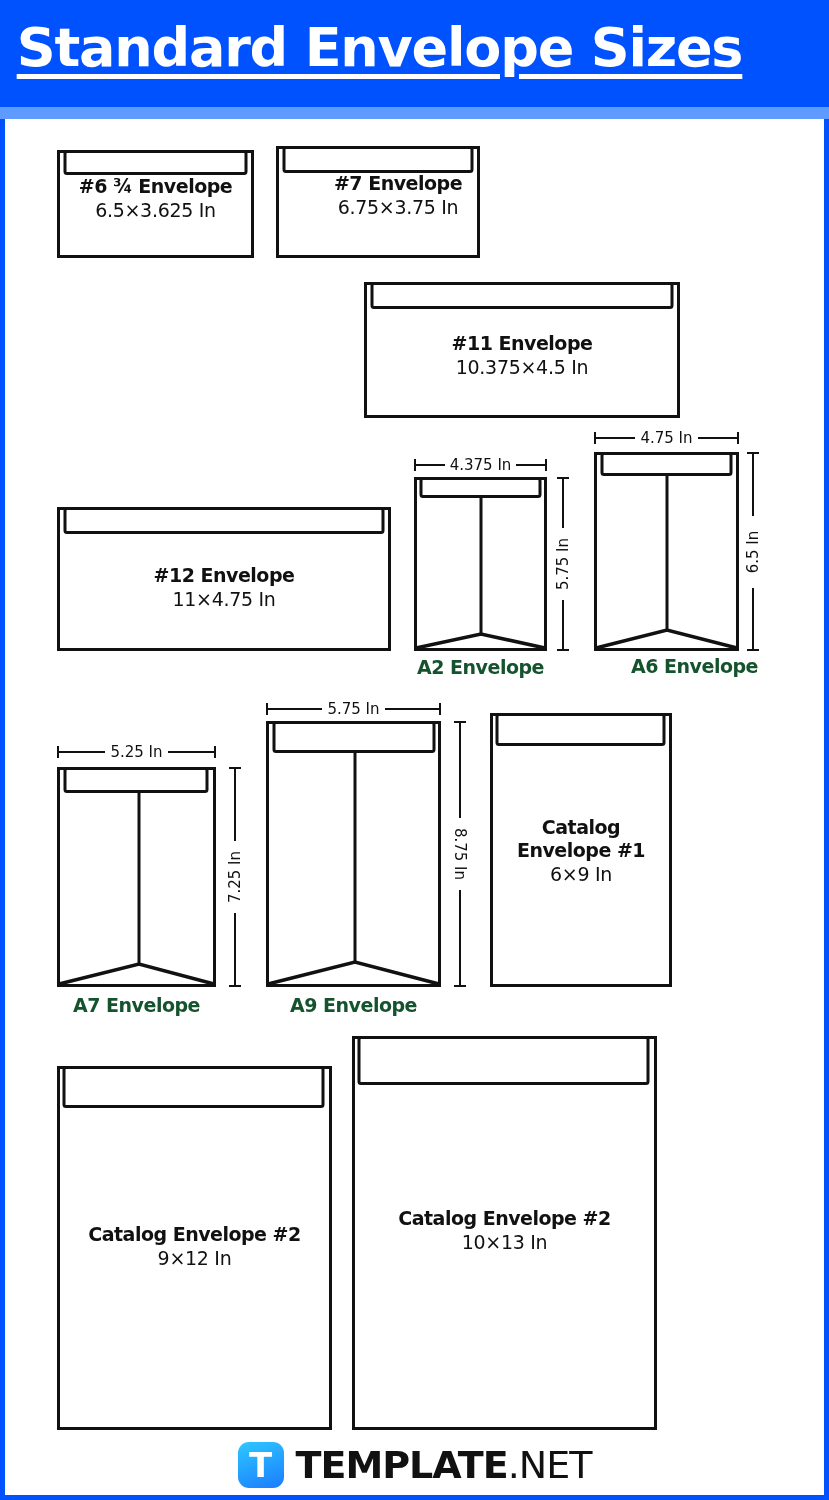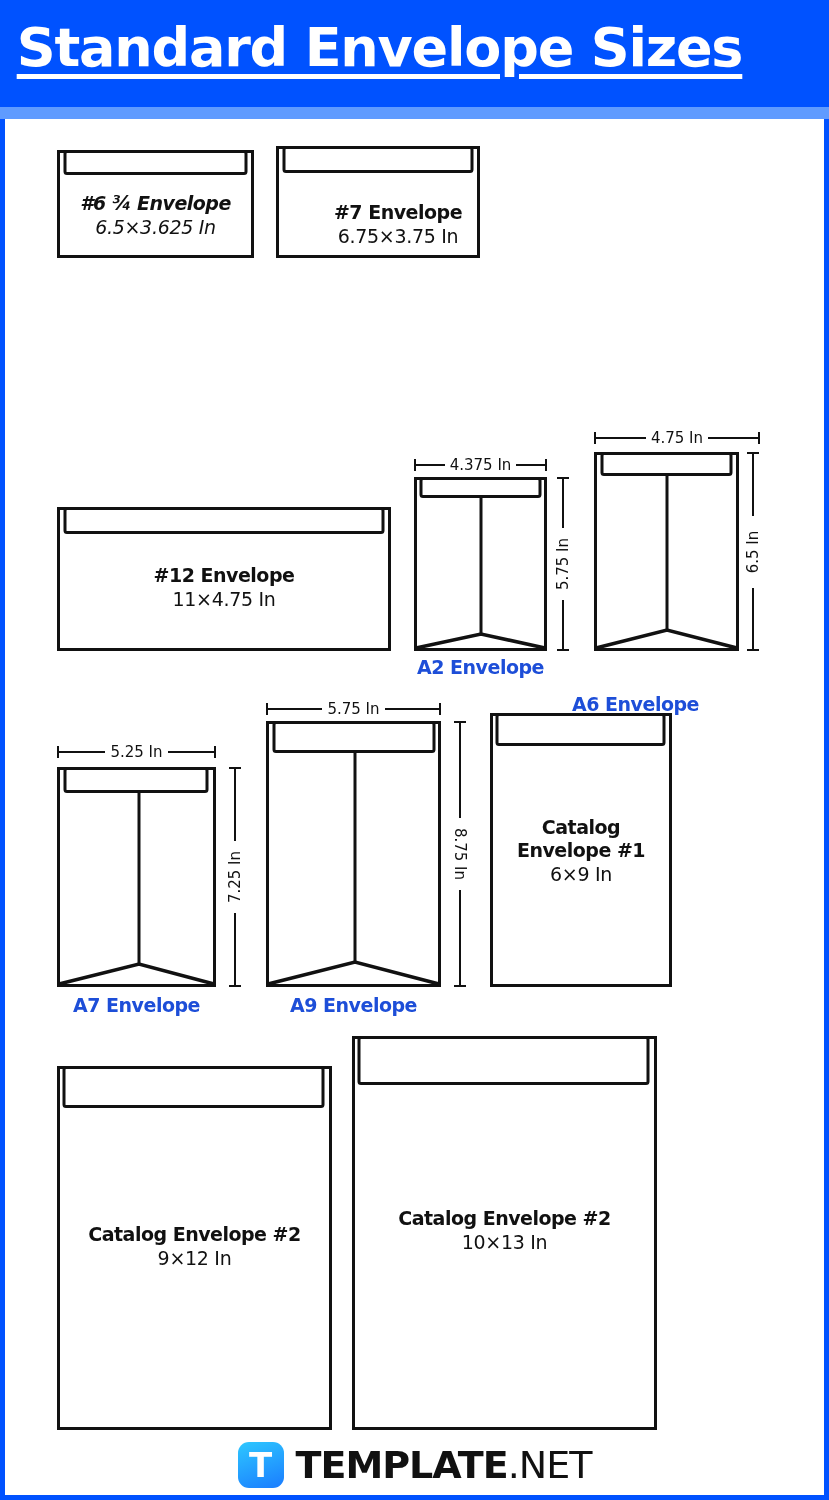--- a/index.html
+++ b/index.html
@@ -22,21 +22,21 @@
     .env { position: absolute; }
     .env svg { position: absolute; left: 0; top: 0; overflow: visible; }
     .env-text {
       position: absolute; left: 0; right: 0; text-align: center; color: #111;
       font-family: "DejaVu Sans", sans-serif;
     }
     .env-name { font-weight: bold; font-size: 19px; letter-spacing: -0.5px; line-height: 23px; display: block; }
     .env-size { font-size: 19px; letter-spacing: -0.3px; line-height: 24px; display: block; font-weight: normal; }
     .below-label {
       position: absolute; font-weight: bold; font-size: 19px; letter-spacing: -0.5px;
-      color: #1d4ed8; white-space: nowrap; text-align: center;
+      color: #14532d; white-space: nowrap; text-align: center;
     }
     .dim-h {
       position: absolute; height: 14px; display: flex; align-items: center;
     }
     .dim-h .cap { width: 2px; height: 12px; background: #111; }
     .dim-h .line { flex: 1; height: 2.5px; background: #111; }
     .dim-h .lbl { font-size: 15px; padding: 0 5px; color: #111; white-space: nowrap; line-height: 14px; }
     .dim-v {
       position: absolute; width: 14px; display: flex; flex-direction: column; align-items: center;
     }
@@ -71,39 +71,49 @@
 </div>
 <div class="band"></div>
 
 <div class="canvas">
 
   <div class="env" style="left:52px; top:31px; width:197px; height:108px;">
     <svg width="197" height="108">
       <rect x="1.5" y="1.5" width="194" height="105" fill="#fff" stroke="#111" stroke-width="3"></rect>
       <rect x="8" y="1.5" width="181" height="22" rx="2" fill="#fff" stroke="#111" stroke-width="3"></rect>
     </svg>
-    <div class="env-text" style="top:42px;font-style:italic;">
+    <div class="env-text" style="top:25px;">
       <span class="env-name">#6 ¾ Envelope</span>
       <span class="env-size">6.5×3.625 In</span>
     </div>
   </div>
 
   <div class="env" style="left:271px; top:27px; width:204px; height:112px;">
     <svg width="204" height="112">
       <rect x="1.5" y="1.5" width="201" height="109" fill="#fff" stroke="#111" stroke-width="3"></rect>
       <rect x="8" y="1.5" width="188" height="24" rx="2" fill="#fff" stroke="#111" stroke-width="3"></rect>
     </svg>
-    <div class="env-text" style="top:55px;margin-left:40px;">
+    <div class="env-text" style="top:26px;margin-left:40px;">
       <span class="env-name">#7 Envelope</span>
       <span class="env-size">6.75×3.75 In</span>
     </div>
   </div>
 
 
 
+  <div class="env" style="left:359px; top:163px; width:316px; height:136px;">
+    <svg width="316" height="136">
+      <rect x="1.5" y="1.5" width="313" height="133" fill="#fff" stroke="#111" stroke-width="3"></rect>
+      <rect x="8" y="1.5" width="300" height="24" rx="2" fill="#fff" stroke="#111" stroke-width="3"></rect>
+    </svg>
+    <div class="env-text" style="top:50px;">
+      <span class="env-name">#11 Envelope</span>
+      <span class="env-size">10.375×4.5 In</span>
+    </div>
+  </div>
 
   <div class="env" style="left:52px; top:388px; width:334px; height:144px;padding-left:16px;">
     <svg width="334" height="144">
       <rect x="1.5" y="1.5" width="331" height="141" fill="#fff" stroke="#111" stroke-width="3"></rect>
       <rect x="8" y="1.5" width="318" height="24" rx="2" fill="#fff" stroke="#111" stroke-width="3"></rect>
     </svg>
     <div class="env-text" style="top:57px;">
       <span class="env-name">#12 Envelope</span>
       <span class="env-size">11×4.75 In</span>
     </div>
@@ -130,21 +140,21 @@
     <span class="cap"></span>
       <span class="line"></span>
     <span class="lbl-wrap">
         <span class="lbl up">5.75 In</span>
       </span>
     <span class="line"></span>
       <span class="cap"></span>
   </div>
   <div class="below-label" style="left:409px; top:537px; width:133px;">A2 Envelope</div>
 
-  <div class="dim-h" style="left:589px; top:312px; width:166px;">
+  <div class="dim-h" style="left:589px; top:312px; width:145px;">
     <span class="cap"></span>
       <span class="line"></span>
     <span class="lbl">4.75 In</span>
     <span class="line"></span>
       <span class="cap"></span>
   </div>
 
   <div class="env" style="left:589px; top:333px; width:145px; height:199px;">
     <svg width="145" height="199">
       <rect x="1.5" y="1.5" width="142" height="196" fill="#fff" stroke="#111" stroke-width="3"></rect>
@@ -155,21 +165,21 @@
   </div>
   <div class="dim-v" style="left:741px; top:333px; height:199px;">
     <span class="cap"></span>
       <span class="line"></span>
     <span class="lbl-wrap">
         <span class="lbl up">6.5 In</span>
       </span>
     <span class="line"></span>
       <span class="cap"></span>
   </div>
-  <div class="below-label" style="left:553px; top:536px; width:155px;margin-top:38px;">A6 Envelope</div>
+  <div class="below-label" style="left:612px; top:536px; width:155px;">A6 Envelope</div>
 
   <div class="dim-h" style="left:52px; top:626px; width:159px;">
     <span class="cap"></span>
       <span class="line"></span>
     <span class="lbl">5.25 In</span>
     <span class="line"></span>
       <span class="cap"></span>
   </div>
 
   <div class="env" style="left:52px; top:648px; width:159px; height:220px;">

